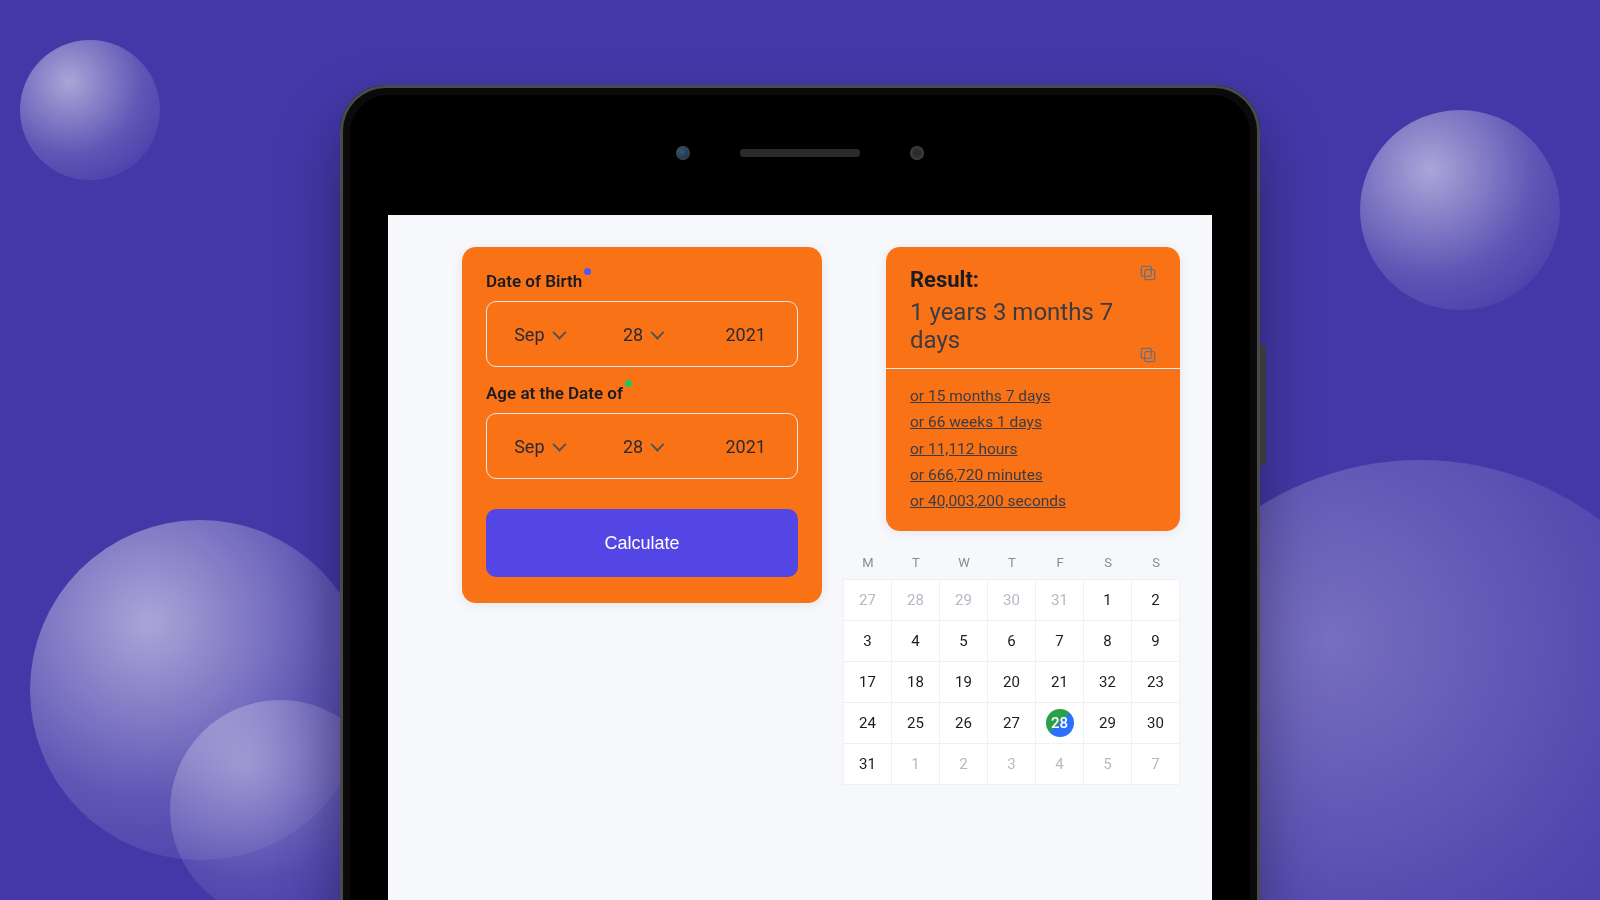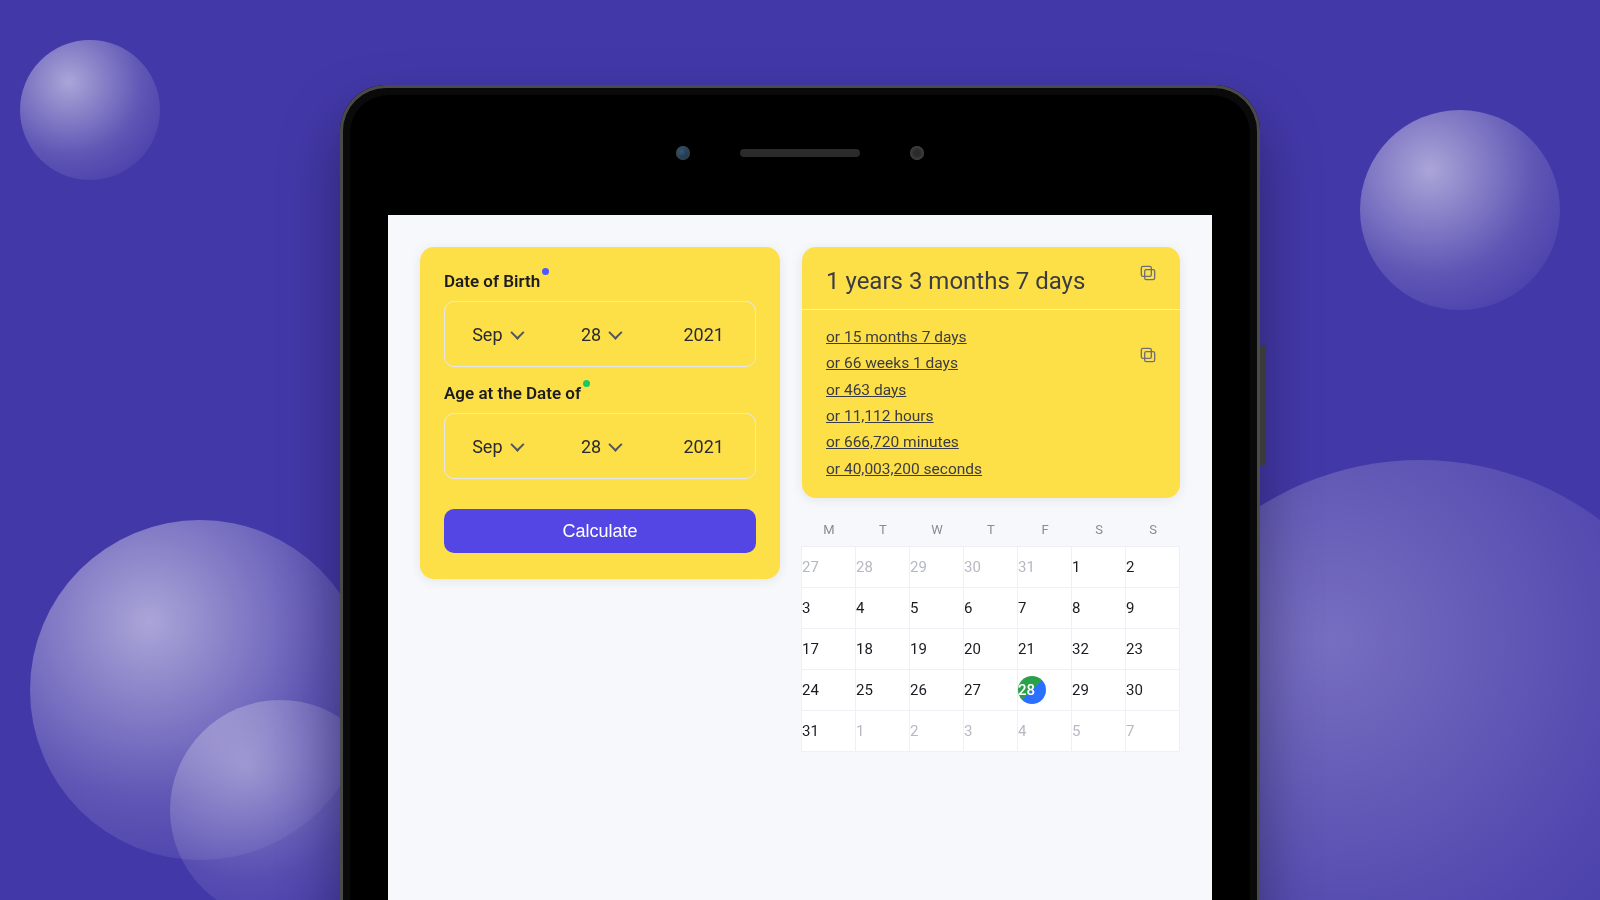--- a/index.html
+++ b/index.html
@@ -34,61 +34,61 @@
 .speaker { width:120px; height:8px; border-radius:4px; background:#2b2b2b; }
 .side-btn { position:absolute; right:-6px; top:260px; width:6px; height:120px; background:#3a3a3a; border-radius:0 3px 3px 0; }
 
 .screen {
   position: absolute; left: 38px; right: 38px; top: 120px; bottom: 0;
   background: #f7f8fb;
   display: flex; gap: 22px; padding: 32px;
 }
 
 .card {
-  background: #fde047; border-radius: 14px; box-shadow: 0 2px 12px rgba(20,20,40,0.08);
+  background: #f97316; border-radius: 14px; box-shadow: 0 2px 12px rgba(20,20,40,0.08); margin-left: 42px;
 }
 
 .left-card { width: 360px; padding: 24px 24px 26px; align-self: flex-start; }
 .field { margin-bottom: 16px; }
 .field-label { font-weight: 600; font-size: 17px; color: #1b1b22; position: relative; display: inline-block; }
 .dot { position:absolute; top:-3px; right:-9px; width:7px; height:7px; border-radius:50%; }
 .dot.blue { background:#4f58ff; }
 .dot.green { background:#17c964; }
 
 .date-row {
   display:flex; margin-top: 10px;
   border: 1px solid #e6e7ee; border-radius: 10px; height: 66px;
   align-items: center;
 }
 .date-cell { flex:1; display:flex; align-items:center; justify-content:center; gap:8px; font-size:18px; color:#2a2a32; cursor:pointer; }
 .date-cell + .date-cell { border-left: 1px solid transparent; }
 .chev { width:10px; height:10px; border-right:2px solid #555; border-bottom:2px solid #555; transform: rotate(45deg) translateY(-2px); }
 
 .calc-btn {
-  margin-top: 14px; width:100%; height:44px; border:none; border-radius:10px;
+  margin-top: 14px; width:100%; height:68px; border:none; border-radius:10px;
   background:#5445e5; color:#fff; font-size:18px; font-weight:500; cursor:pointer;
 }
 
 .right-col { flex:1; display:flex; flex-direction:column; gap:0; }
 .result-card { padding: 20px 24px 16px; position:relative; }
 .result-title { font-size:22px; font-weight:700; color:#1b1b22; margin-bottom:6px; }
 .result-main { font-size:24px; color:#3b3b44; }
 .divider { height:1px; background:#edeef4; margin: 14px -24px; }
 .alt-list { font-size:15.5px; color:#3b3b44; line-height:1.7;text-decoration:underline; }
 .alt-list .row { white-space:nowrap; }
 .copy-btn { position:absolute; right:18px; width:24px; height:24px; cursor:pointer; color:#6f6f7b; }
 .copy-btn.top { top:16px; }
 .copy-btn.mid { top:98px; }
 .copy-svg { width:20px; height:20px; stroke:#6f6f7b; stroke-width:1.6; fill:none; }
 
 .calendar { margin-top: 16px; }
 .cal-head, .cal-row { display:grid; grid-template-columns: repeat(7, 1fr); }
 .cal-head div { text-align:center; font-size:13px; color:#8a8a97; padding:8px 0 10px; }
 .cal-cell {
-  height:42px; display:flex; align-items:center; 
+  height:42px; display:flex; align-items:center; justify-content:center;
   font-size:15px; color:#1b1b22; border:1px solid #eef0f6; margin:-1px 0 0 -1px;
   background:#fff; cursor:pointer; position:relative;
 }
 .cal-cell.muted { color:#b6b8c4; }
 .cal-cell.sel .bubble-sel {
   position:absolute; width:28px; height:28px; border-radius:50%;
   background: linear-gradient(135deg, #2aa04a 50%, #2b6fff 50%);
 }
 .cal-cell.sel span { position:relative; color:#fff; font-weight:500; }
 </style>
@@ -158,32 +158,32 @@
         </div>
 
         <div class="right-col">
           <div class="card result-card">
             <div class="copy-btn top">
               <svg class="copy-svg" viewBox="0 0 24 24">
                   <rect x="8" y="8" width="12" height="12" rx="2"></rect>
                   <rect x="4" y="4" width="12" height="12" rx="2"></rect>
                 </svg>
             </div>
+            <div class="result-title">Result:</div>
             <div class="result-main">1 years 3 months 7 days</div>
             <div class="divider"></div>
             <div class="copy-btn mid">
               <svg class="copy-svg" viewBox="0 0 24 24">
                   <rect x="8" y="8" width="12" height="12" rx="2"></rect>
                   <rect x="4" y="4" width="12" height="12" rx="2"></rect>
                 </svg>
             </div>
             <div class="alt-list" id="alt-list">
                 <div class="row">or 15 months 7 days</div>
                 <div class="row">or 66 weeks 1 days</div>
-                <div class="row">or 463 days</div>
                 <div class="row">or 11,112 hours</div>
                 <div class="row">or 666,720 minutes</div>
                 <div class="row">or 40,003,200 seconds</div>
               </div>
           </div>
 
           <div class="calendar">
             <div class="cal-head" id="cal-head">
                 <div>M</div>
                 <div>T</div>

